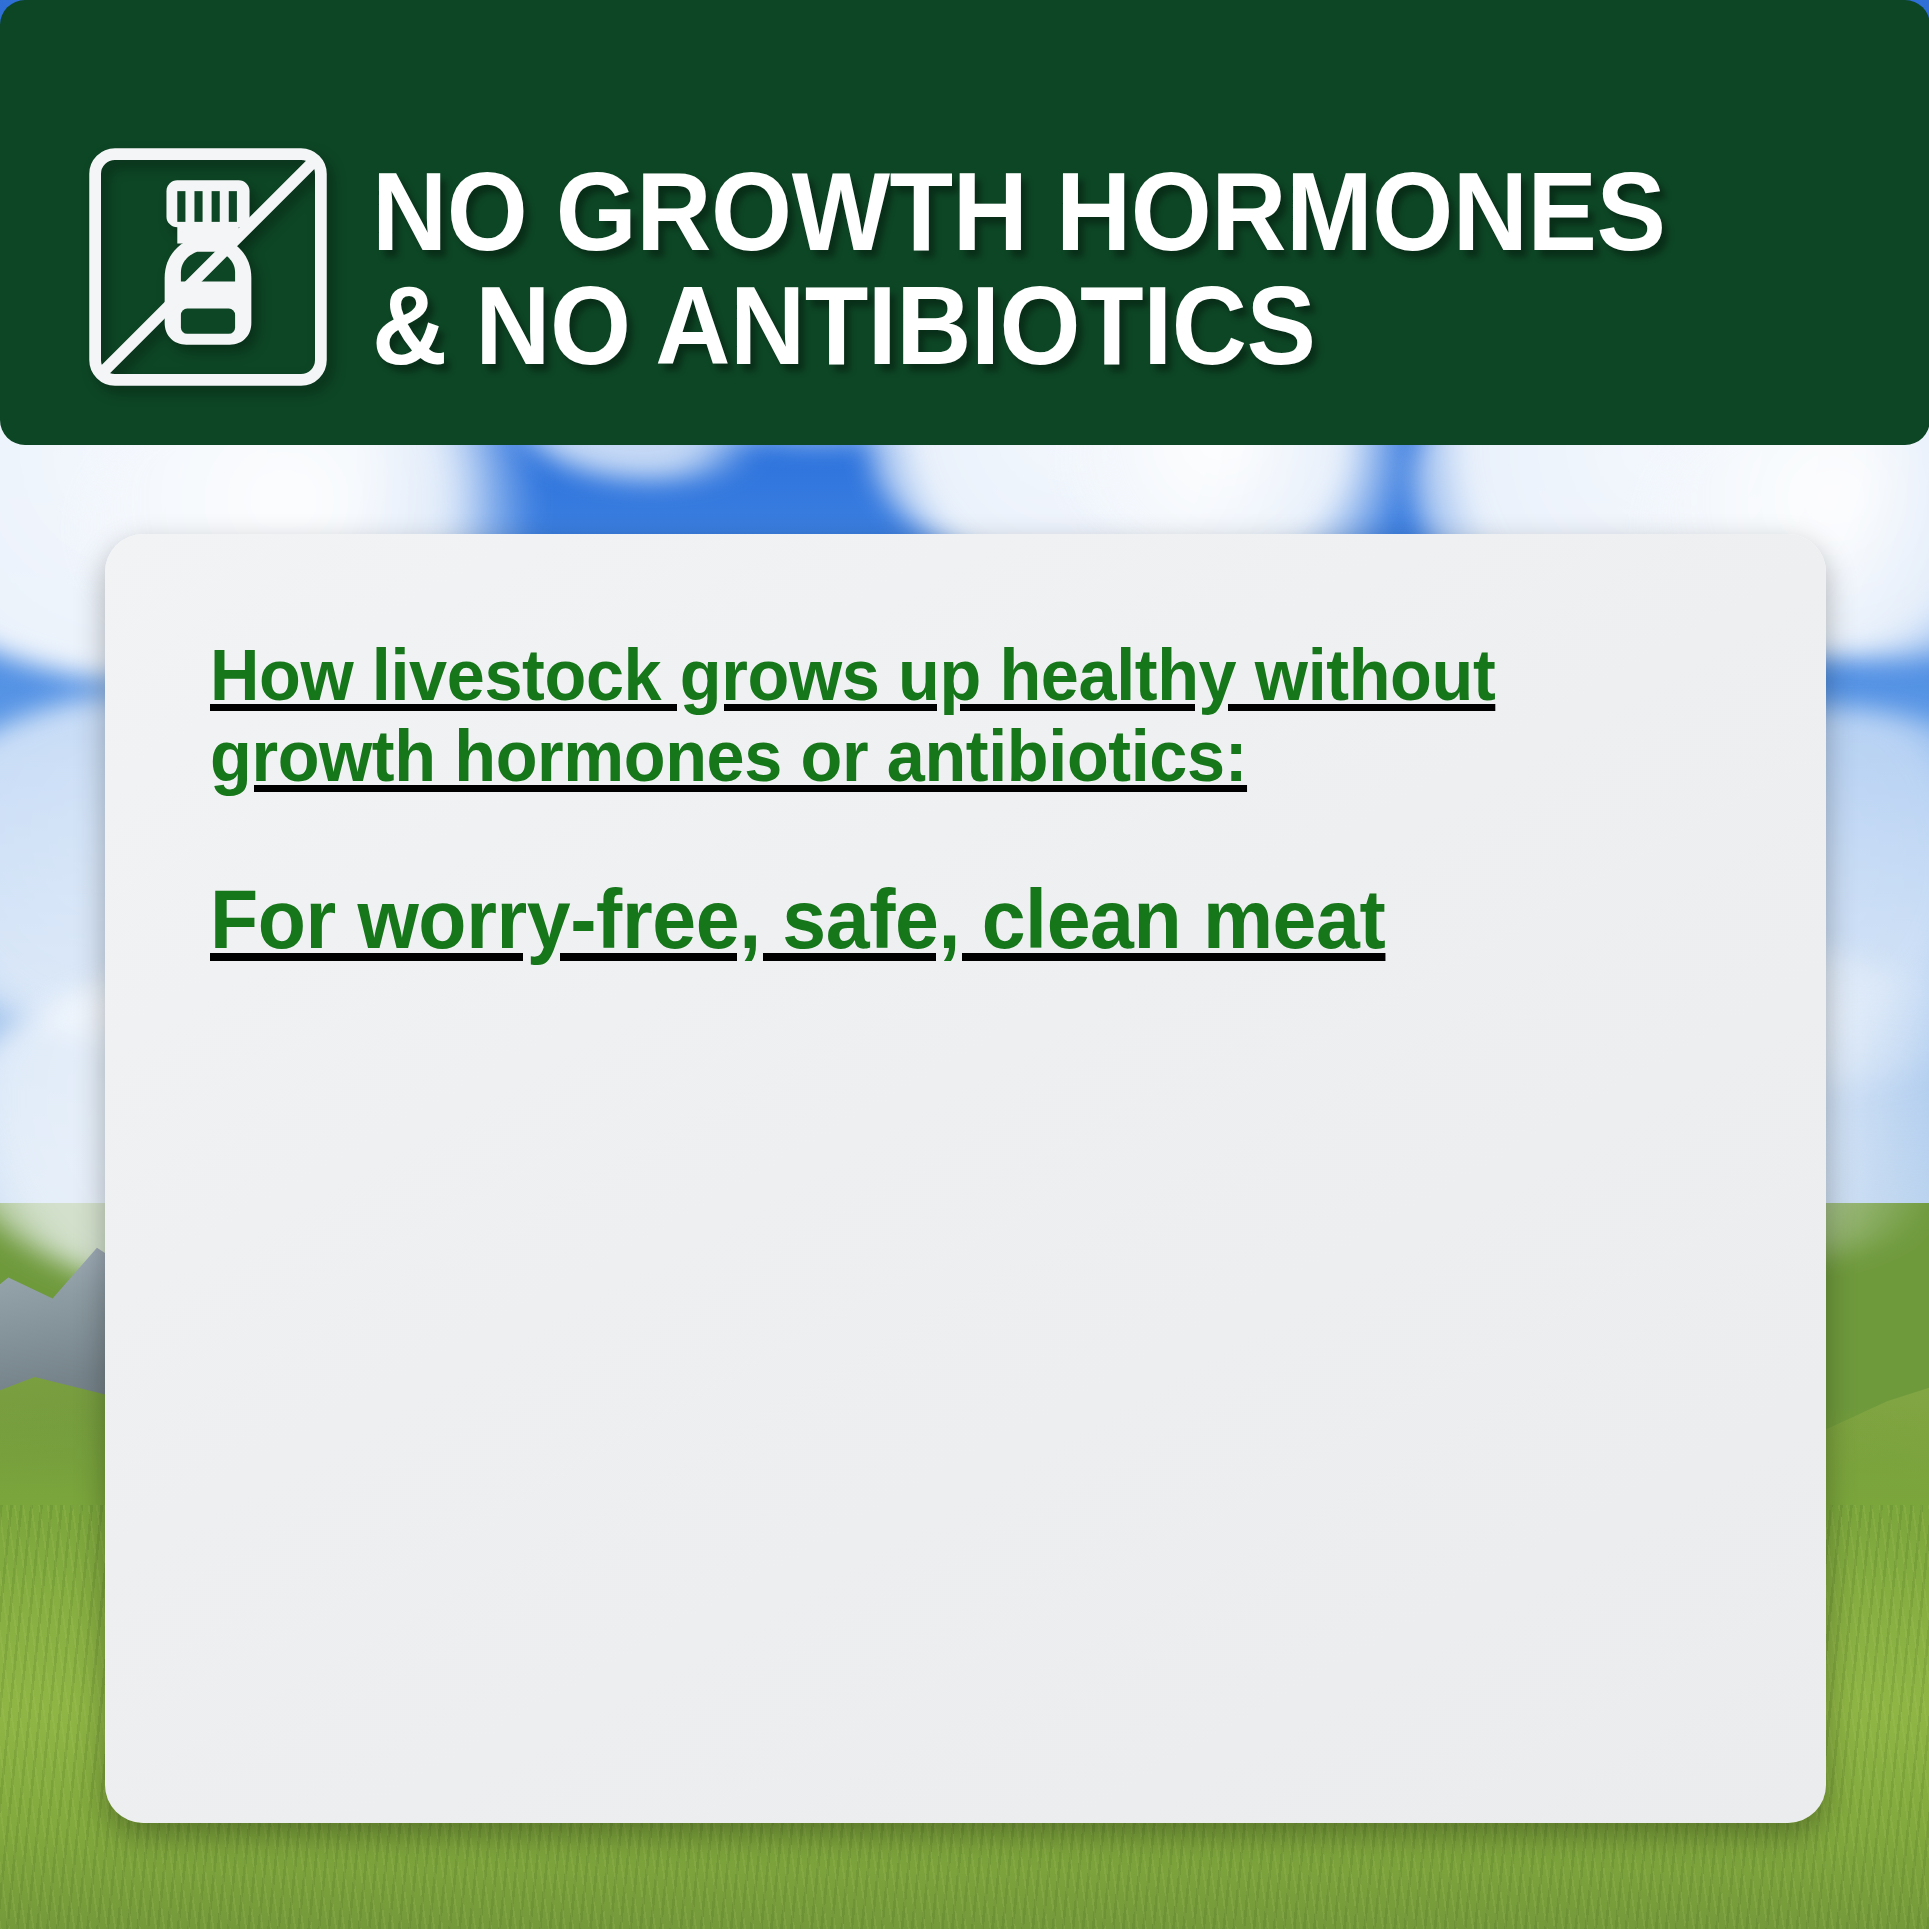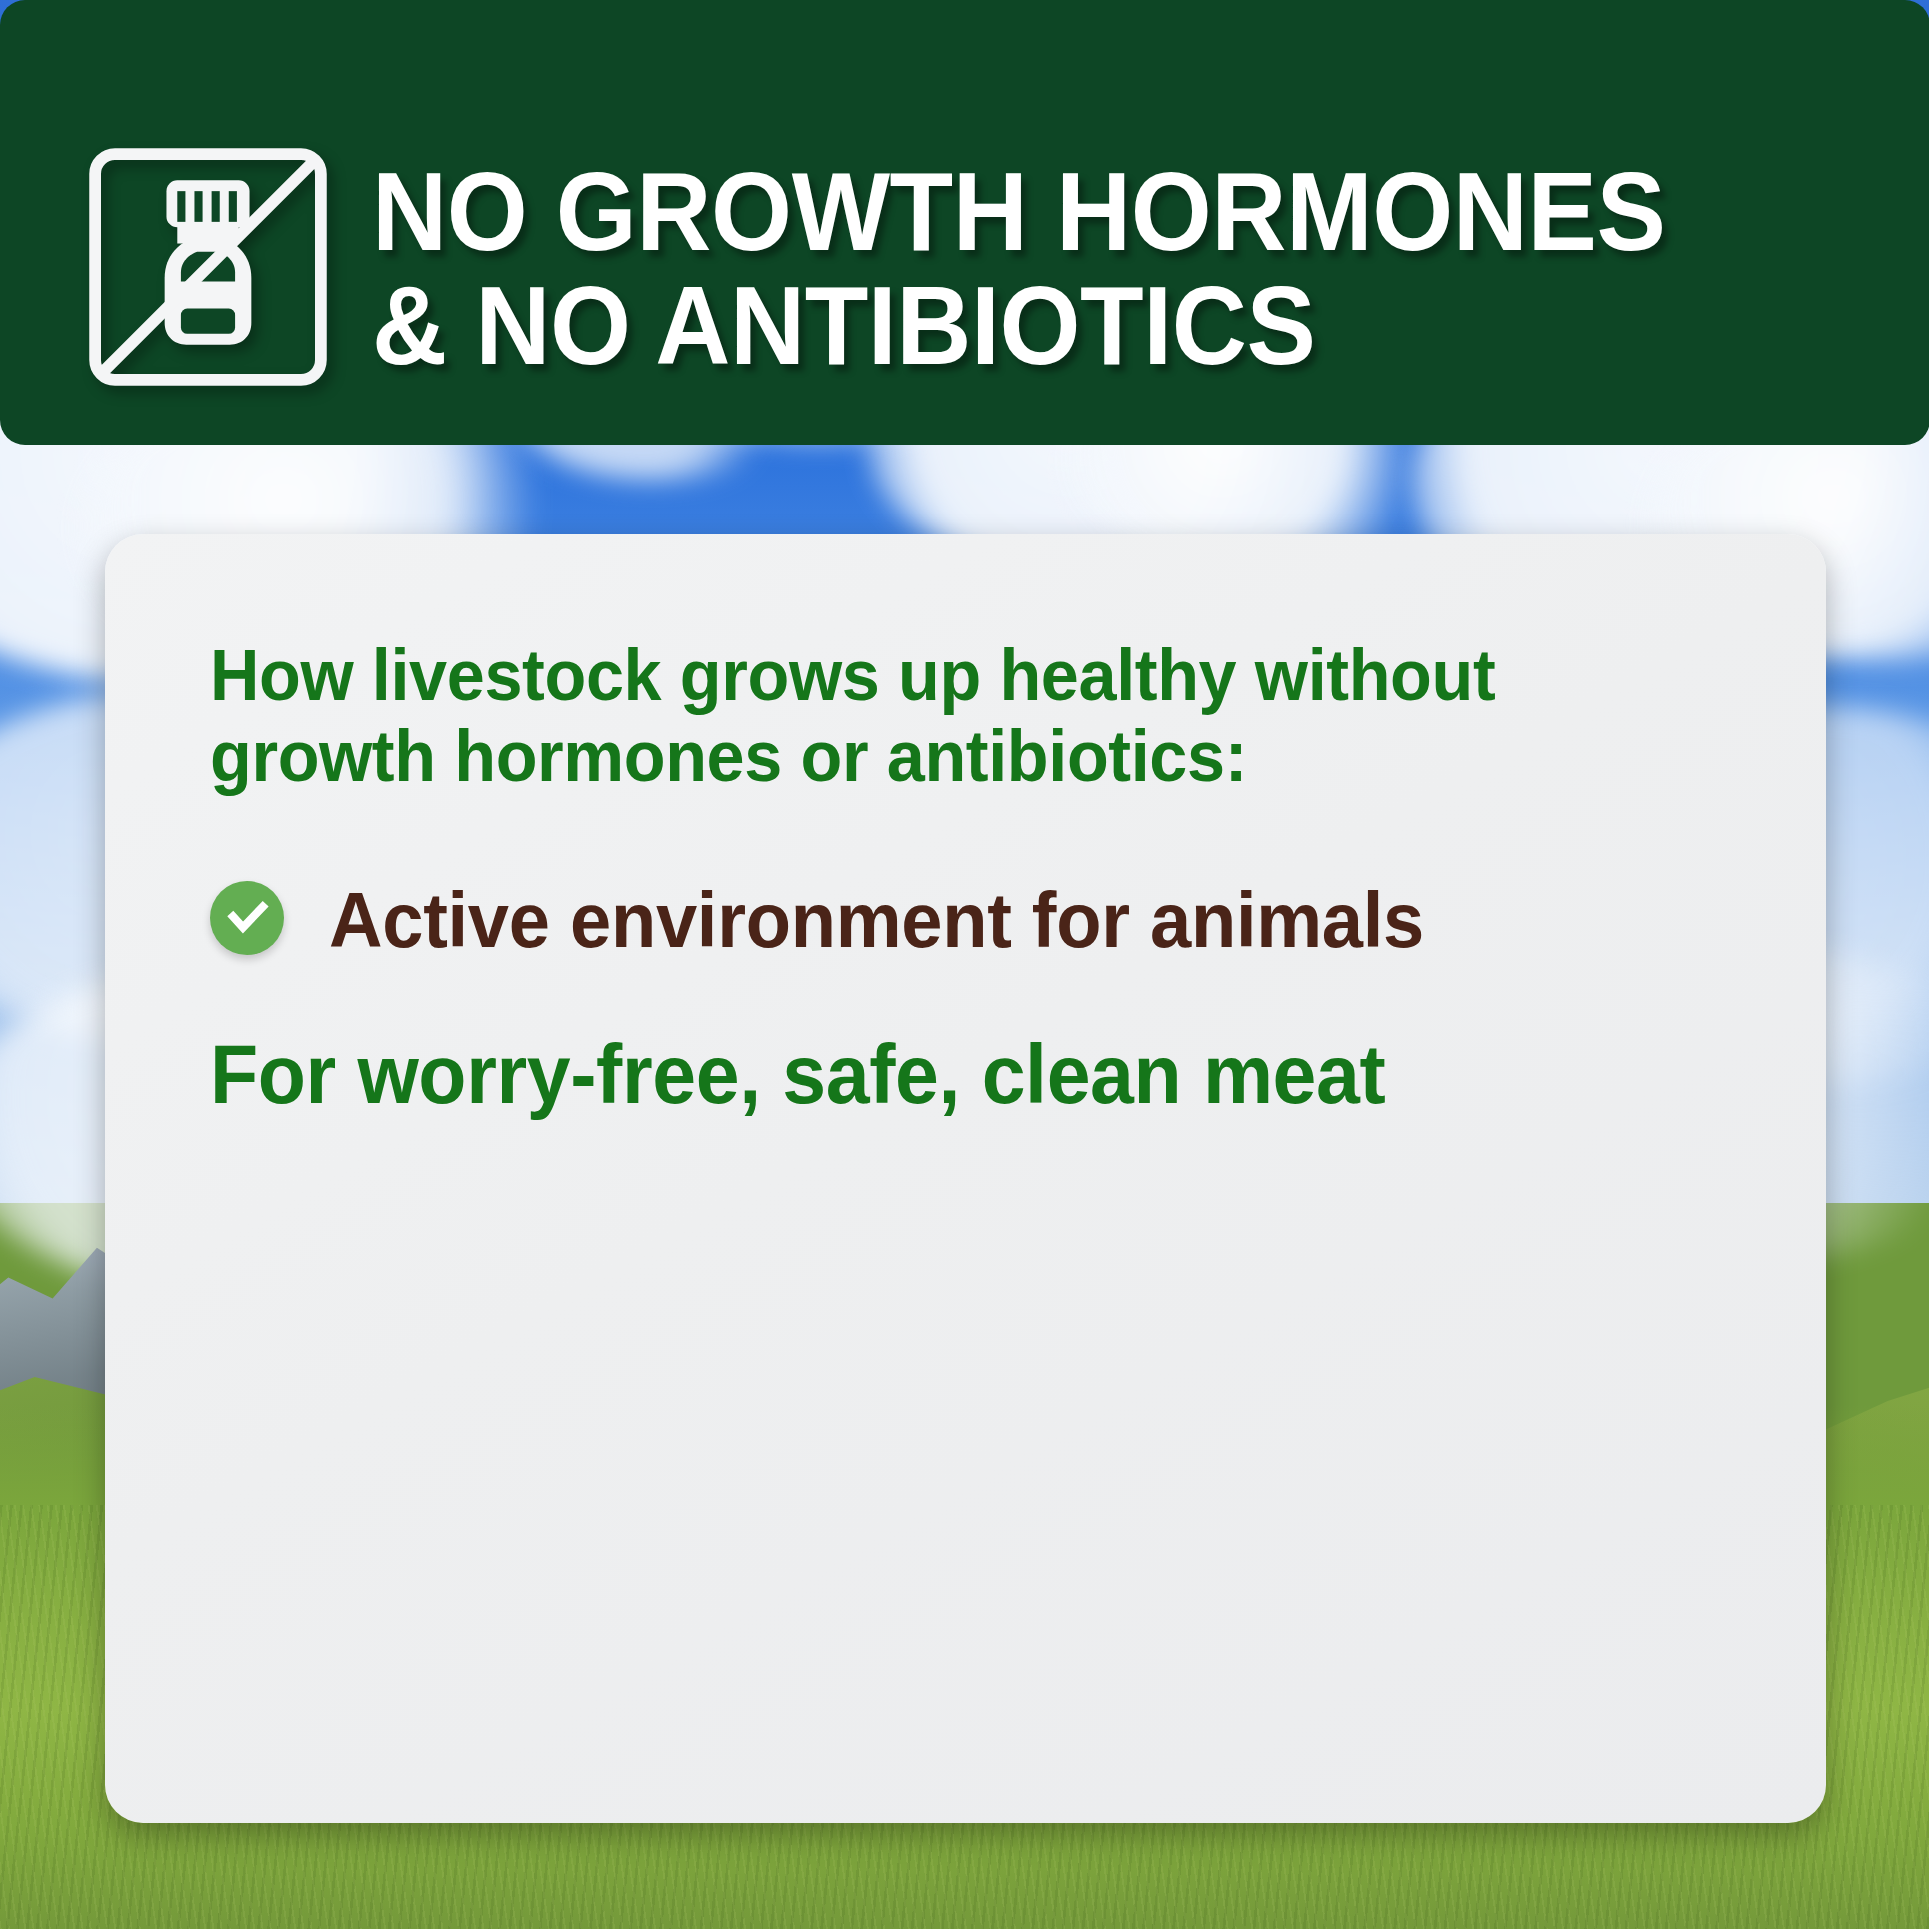--- a/index.html
+++ b/index.html
@@ -161,20 +161,21 @@
     position: absolute;
     left: 105px;
     top: 534px;
     width: 1721px;
     height: 1289px;
     z-index: 4;
     background: linear-gradient(150deg, #f2f3f4 0%, #eeeff0 45%, #ebecee 100%);
     border-radius: 38px;
     box-shadow: 0 12.7px 31px rgba(0,0,0,.30);
     padding: 101px 87px 0 105px;
+    text-decoration: underline;
   }
 
   .card-heading {
     color: #15761a;
     font-family: "Liberation Sans Narrow", "Liberation Sans", sans-serif;
     font-weight: bold;
     font-size: 72px;
     line-height: 1.13;
     letter-spacing: -0.4px;
     transform: scaleX(0.95);
@@ -290,28 +291,20 @@
     <div class="header-title">NO GROWTH HORMONES
 &amp; NO ANTIBIOTICS</div>
   </div>
 
   <div class="content-card">
 
     <div class="card-heading">How livestock grows up healthy without growth hormones or antibiotics:</div>
 
     <ul class="benefit-list">
 
-      <li class="benefit-item">
-        <span class="check-badge">
-          <svg viewBox="0 0 52 52" xmlns="http://www.w3.org/2000/svg">
-            <path d="M10 25 L21 37 L43 14" fill="none" stroke="#ffffff" stroke-width="9" stroke-linecap="square" stroke-linejoin="miter"></path>
-          </svg>
-        </span>
-        <span class="benefit-text">Active environment for animals</span>
-      </li>
 
 
 
     </ul>
 
     <div class="card-footer">For worry-free, safe, clean meat</div>
 
   </div>
 
 </div>

